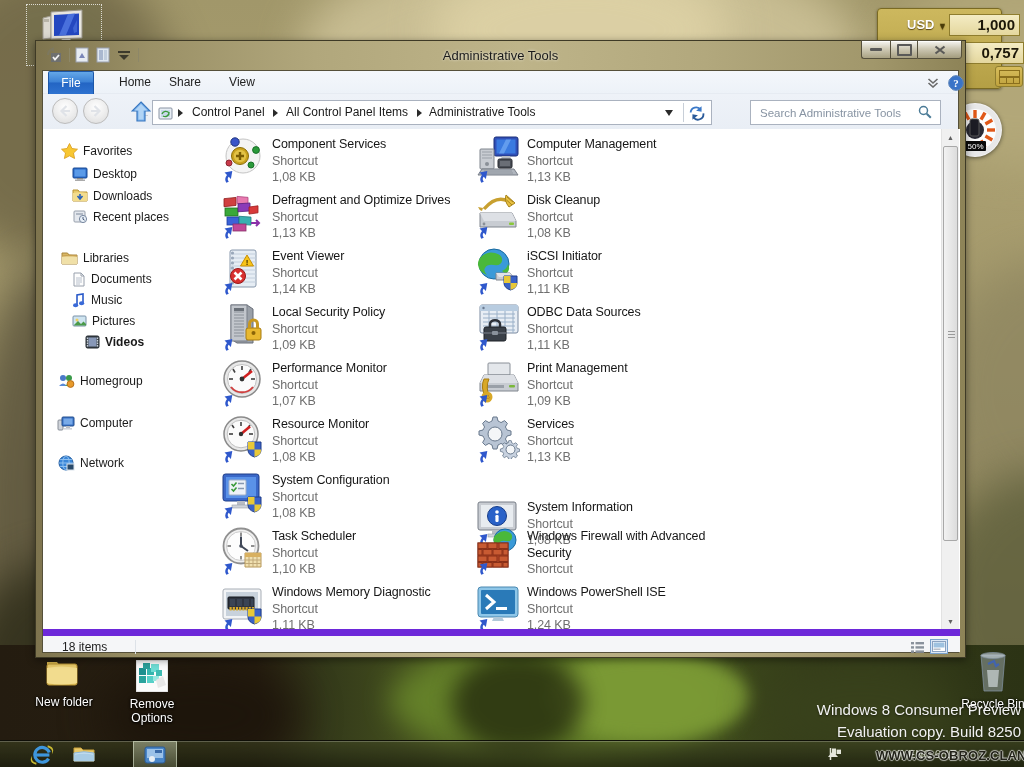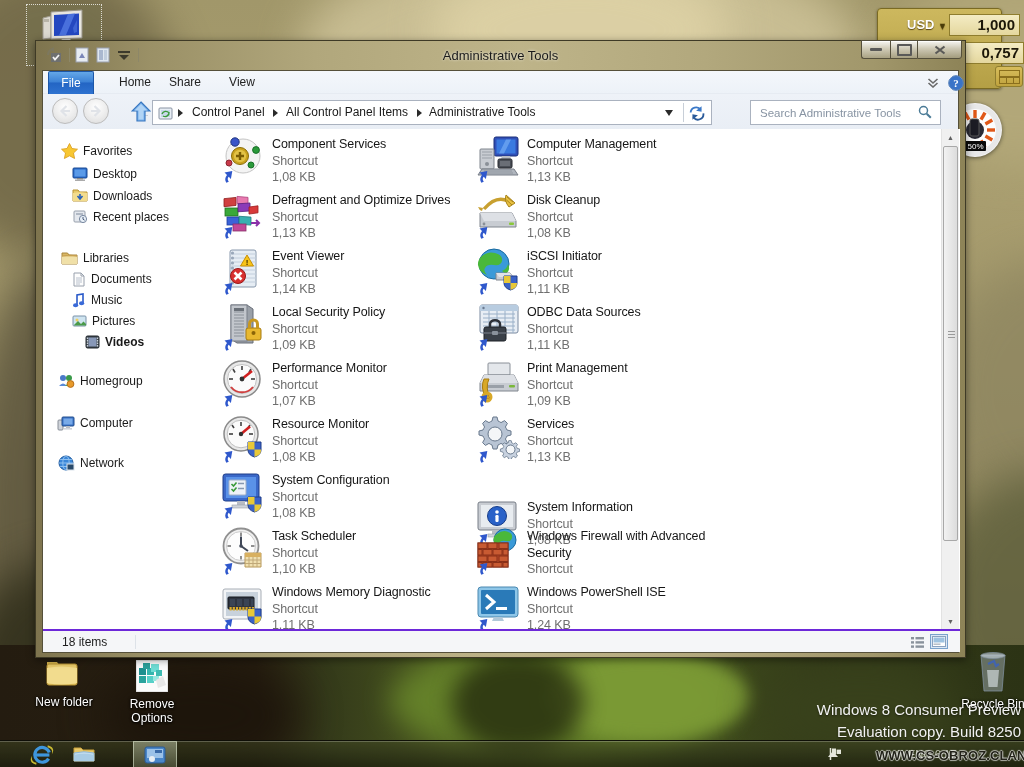--- a/index.html
+++ b/index.html
@@ -49,21 +49,21 @@
 
 #vsb{position:absolute;right:1px;top:0px;width:17px;height:501px;background:#f0f0f0;border-left:1px solid #e2e2e2;}
 #vthumb{position:absolute;left:1px;top:17px;width:15px;height:395px;background:linear-gradient(90deg,#f2f2f2,#dcdcdc);border:1px solid #a8a8a8;border-radius:2px;box-sizing:border-box;}
 .sbarrow{position:absolute;left:0;width:17px;height:17px;display:flex;align-items:center;justify-content:center;font-size:7px;color:#606060;}
 
 .item{position:absolute;width:250px;height:52px;}
 .item .ic{position:absolute;left:0;top:0;width:46px;height:46px;}
 .item .tx{position:absolute;left:51px;top:1px;font-size:12.5px;color:#161616;line-height:16.5px;white-space:nowrap;letter-spacing:-0.1px;}
 .item .meta{font-size:12.5px;color:#6f6f6f;}
 
-#status{position:absolute;left:0;bottom:0;width:917px;height:23px;background:#f5f6f8;border-top:2px solid #6d28d9;box-sizing:border-box;font-size:12px;color:#1e1e1e;}
+#status{position:absolute;left:0;bottom:0;width:917px;height:23px;background:#f5f6f8;border-top:7px solid #6d28d9;box-sizing:border-box;font-size:12px;color:#1e1e1e;}
 
 .sc{position:absolute;left:-2px;bottom:-2px;}
 
 #gadget{position:absolute;left:877px;top:8px;width:123px;height:79px;background:linear-gradient(180deg,#cdb85e,#b49f45);border:1px solid #7a6a22;border-radius:4px;box-shadow:0 1px 3px rgba(0,0,0,.4);}
 #gauge{position:absolute;left:948px;top:103px;width:54px;height:54px;border-radius:50%;background:#f3f3f3;box-shadow:0 1px 4px rgba(0,0,0,.5);}
 </style></head>
 <body>
 <div id="scene">
 <div id="bgtop">
   <div class="blob" style="left:300px;top:-60px;width:560px;height:220px;background:#cfc49a;opacity:.85;"></div>

